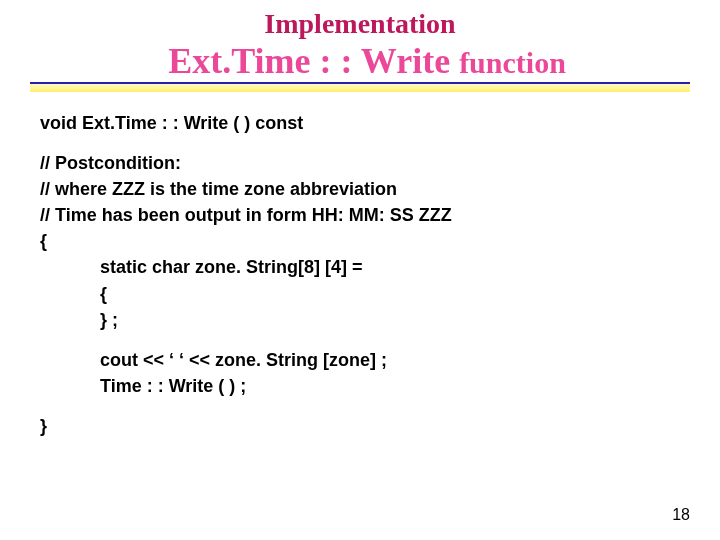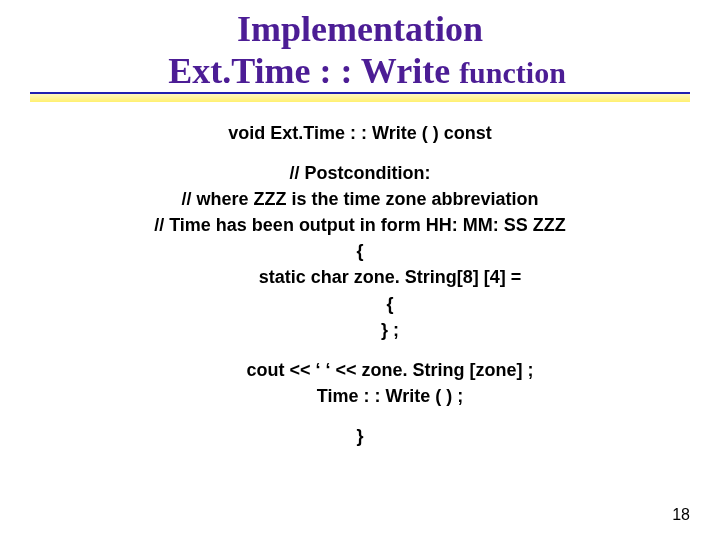--- a/index.html
+++ b/index.html
@@ -10,28 +10,28 @@
     background: #ffffff;
     font-family: "Times New Roman", serif;
     position: relative;
     overflow: hidden;
   }
   .title-block {
     text-align: center;
     padding-top: 8px;
   }
   .title1 {
-    font-size: 36px;
+    font-size: 28px;
     font-weight: bold;
-    color: #4c1d95;
+    color: #be185d;
   }
   .title2 {
     font-size: 36px;
     font-weight: bold;
-    color: #4c1d95;
+    color: #ec4899;
     padding-left: 14px;
   }
   .title2 .func {
     font-size: 30px;
     font-weight: bold;
   }
   .underline-band {
     position: relative;
     height: 10px;
     margin: 0 30px;
@@ -50,21 +50,20 @@
     height: 2px;
     background: #2020b0;
   }
   .content {
     font-family: Arial, Helvetica, sans-serif;
     font-size: 18px;
     font-weight: bold;
     color: #000;
     padding: 18px 40px 0 40px;
     line-height: 1.45;
-    text-align: center;
   }
   .sig {
     margin-bottom: 14px;
   }
   .postcond {
   }
   .indent1 { padding-left: 60px; }
   .block-gap { height: 14px; }
   .pagenum {
     position: absolute;

